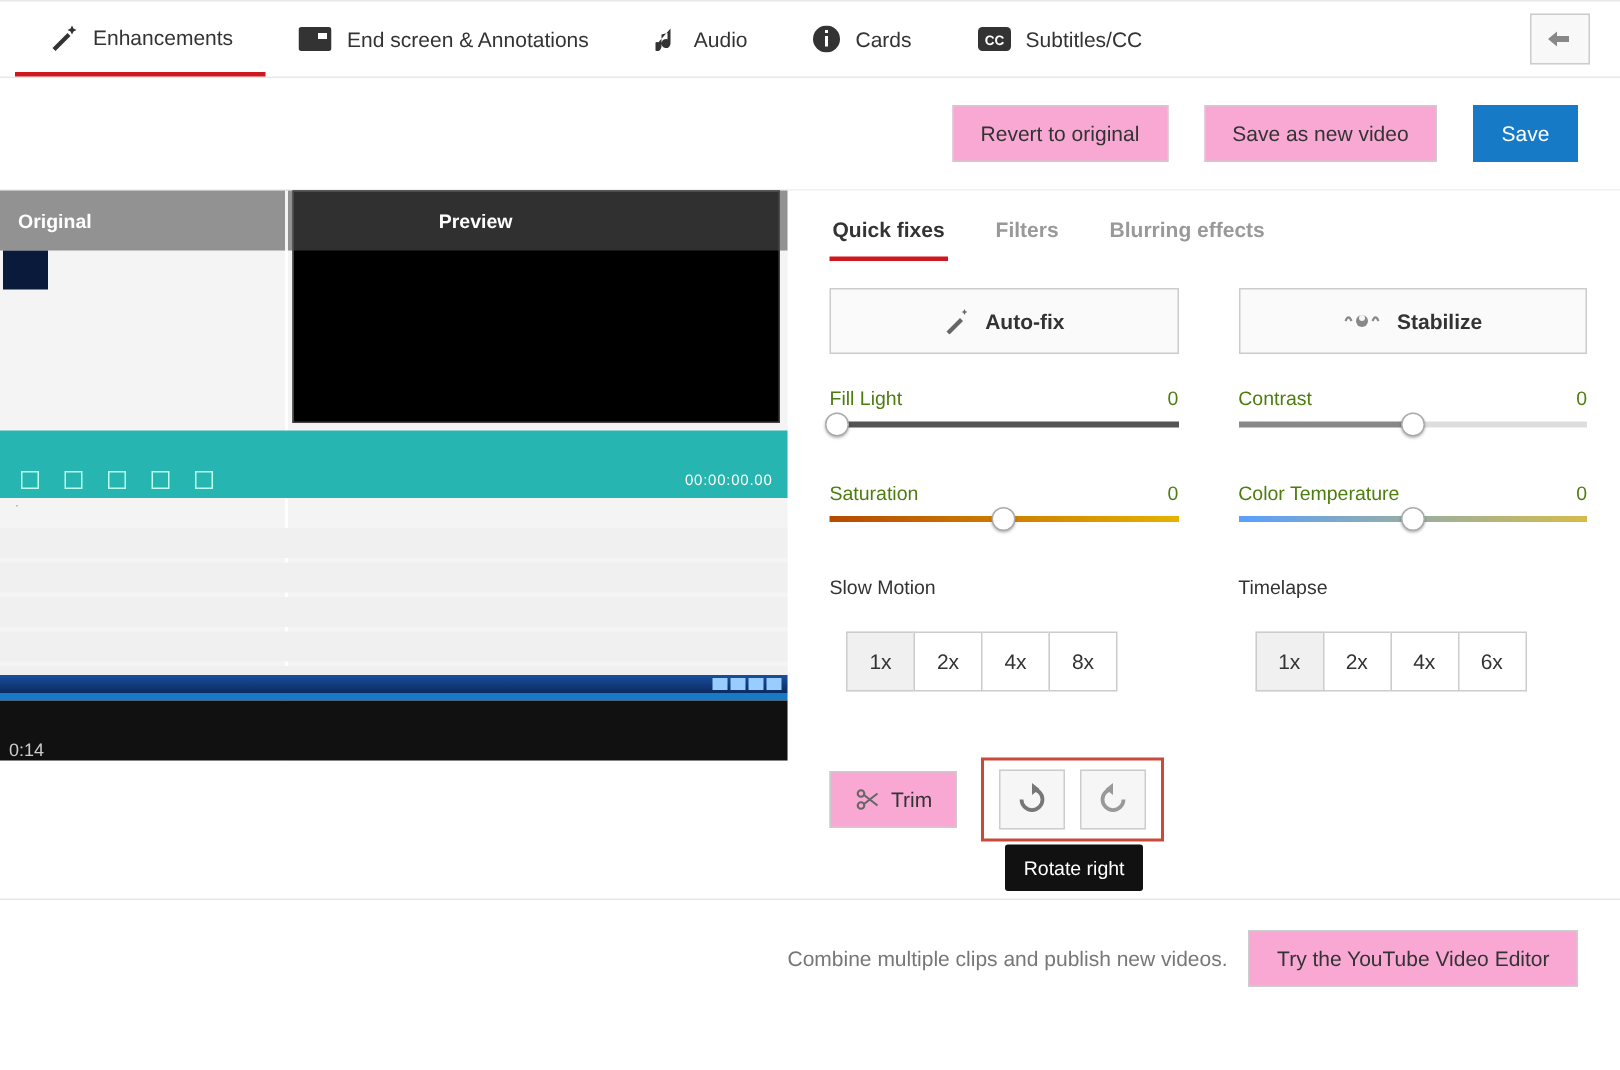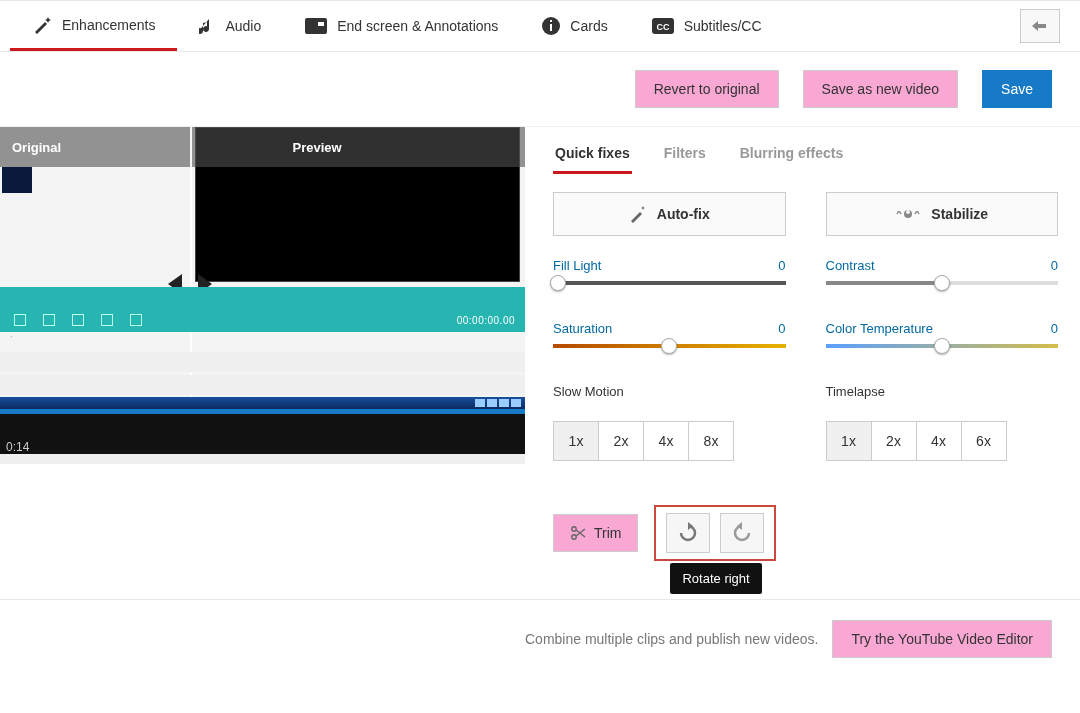--- a/index.html
+++ b/index.html
@@ -90,37 +90,37 @@
   }
   .subtabs { display:flex; gap:30px; border-bottom:0px solid #e4e4e4; margin-bottom:18px; }
   .subtab { font-size:14px; font-weight:bold; padding: 0 2px 10px; cursor:pointer; color:#999; }
   .subtab.active { color:#333; border-bottom:3px solid #cc181e; }
   .two-col { display:flex; gap:40px; }
   .col { flex:1; }
   .big-btn {
     border:1px solid #ccc; background:#fafafa; width:100%; height:44px; display:flex; align-items:center; justify-content:center;
     gap:10px; font-size:14px; font-weight:bold; cursor:pointer; margin-bottom:22px;
   }
-  .slider-lbl { display:flex; justify-content:space-between; font-size:13px; margin-bottom:8px; color:#0369a1;gap:37px; }
+  .slider-lbl { display:flex; justify-content:space-between; font-size:13px; margin-bottom:8px; color:#4d7c0f;gap:37px; }
   .slider-track { position:relative; height:4px; background:#ccc; margin-bottom:36px; }
   .slider-track.dark { background:#555; }
   .slider-track.orange { background:linear-gradient(to right,#b54a00,#e6b200); }
   .slider-track.temp { background:linear-gradient(to right,#5aa0ff,#d5bc4a); }
   .slider-thumb {
     position:absolute; top:50%; width:16px; height:16px; border-radius:50%; background:#fff; border:1px solid #aaa;
     transform:translate(-50%,-50%); box-shadow:0 1px 2px rgba(0,0,0,0.3);
   }
   .section-title { font-size:13px; margin: 18px 0 22px; }
   .btn-group { display:flex; }
   .seg {
     border:1px solid #ccc; background:#fff; width:46px; height:40px; display:flex; align-items:center; justify-content:center;
     font-size:14px; cursor:pointer; margin-left:-1px;
   }
   .seg:first-child { margin-left:0; }
-  .seg.active { background:#f0f0f0; }
+  .seg.active { background:#f0f0f0;margin-left:11px; }
   .trim-row { display:flex; align-items:center; gap:16px; margin-top:44px; position:relative; }
   .trim-btn {
     border:1px solid #ccc; background:#f9a8d4; padding:10px 16px; display:flex; align-items:center; gap:8px; cursor:pointer; font-size:14px;
   }
   .rotate-box {
     border:2px solid #c94a3b; padding:6px 10px; display:flex; gap:10px; position:relative;
   }
   .rot-btn {
     border:1px solid #ccc; background:#f6f6f6; width:44px; height:40px; display:flex;align-items:center;justify-content:center;cursor:pointer;
   }
@@ -140,34 +140,34 @@
   <div class="tab active">
     <span class="icon">
       <svg width="20" height="20" viewBox="0 0 20 20">
           <path d="M3 17 L13 7 L15 9 L5 19 Z M14 6 l2 2 M16 2 l1 2 l2 1 l-2 1 l-1 2 l-1 -2 l-2 -1 l2 -1 Z" fill="#333"></path>
         </svg>
     </span>
     <span>Enhancements</span>
   </div>
   <div class="tab">
     <span class="icon">
-      <svg width="16" height="18" viewBox="0 0 16 18">
-          <path d="M10 2 v10 a3 3 0 1 1 -2 -2.8 V5 l-4 1 v8 a3 3 0 1 1 -2 -2.8" fill="#333"></path>
-        </svg>
-    </span>
-    <span>Audio</span>
-  </div>
-  <div class="tab">
-    <span class="icon">
       <svg width="22" height="16" viewBox="0 0 22 16">
           <rect x="0" y="0" width="22" height="16" rx="2" fill="#333"></rect>
           <rect x="13" y="4" width="6" height="4" fill="#fff"></rect>
         </svg>
     </span>
     <span>End screen &amp; Annotations</span>
+  </div>
+  <div class="tab">
+    <span class="icon">
+      <svg width="16" height="18" viewBox="0 0 16 18">
+          <path d="M10 2 v10 a3 3 0 1 1 -2 -2.8 V5 l-4 1 v8 a3 3 0 1 1 -2 -2.8" fill="#333"></path>
+        </svg>
+    </span>
+    <span>Audio</span>
   </div>
   <div class="tab">
     <span class="icon">
       <svg width="18" height="18" viewBox="0 0 18 18">
           <circle cx="9" cy="9" r="9" fill="#333"></circle>
           <rect x="8" y="7" width="2" height="7" fill="#fff"></rect>
           <rect x="8" y="3" width="2" height="2" fill="#fff"></rect>
         </svg>
     </span>
     <span>Cards</span>
@@ -193,21 +193,21 @@
 
 <div class="action-row">
   <button class="btn">Revert to original</button>
   <button class="btn">Save as new video</button>
   <button class="btn primary">Save</button>
 </div>
 
 <div class="main">
 
   <div class="preview-pane" style="height:420px;">
-    <div class="preview-top" style="height:327px;">
+    <div class="preview-top" style="height:380px;">
       <div class="small-thumb"></div>
       <div class="orig-window"></div>
       <div class="preview-overlay">
         <span class="orig-label">Original</span>
         <span class="prev-label">Preview</span>
       </div>
       <div class="split-line">
         <div class="split-handles">
           <div class="triangle-left"></div>
           <div class="triangle-right"></div>

